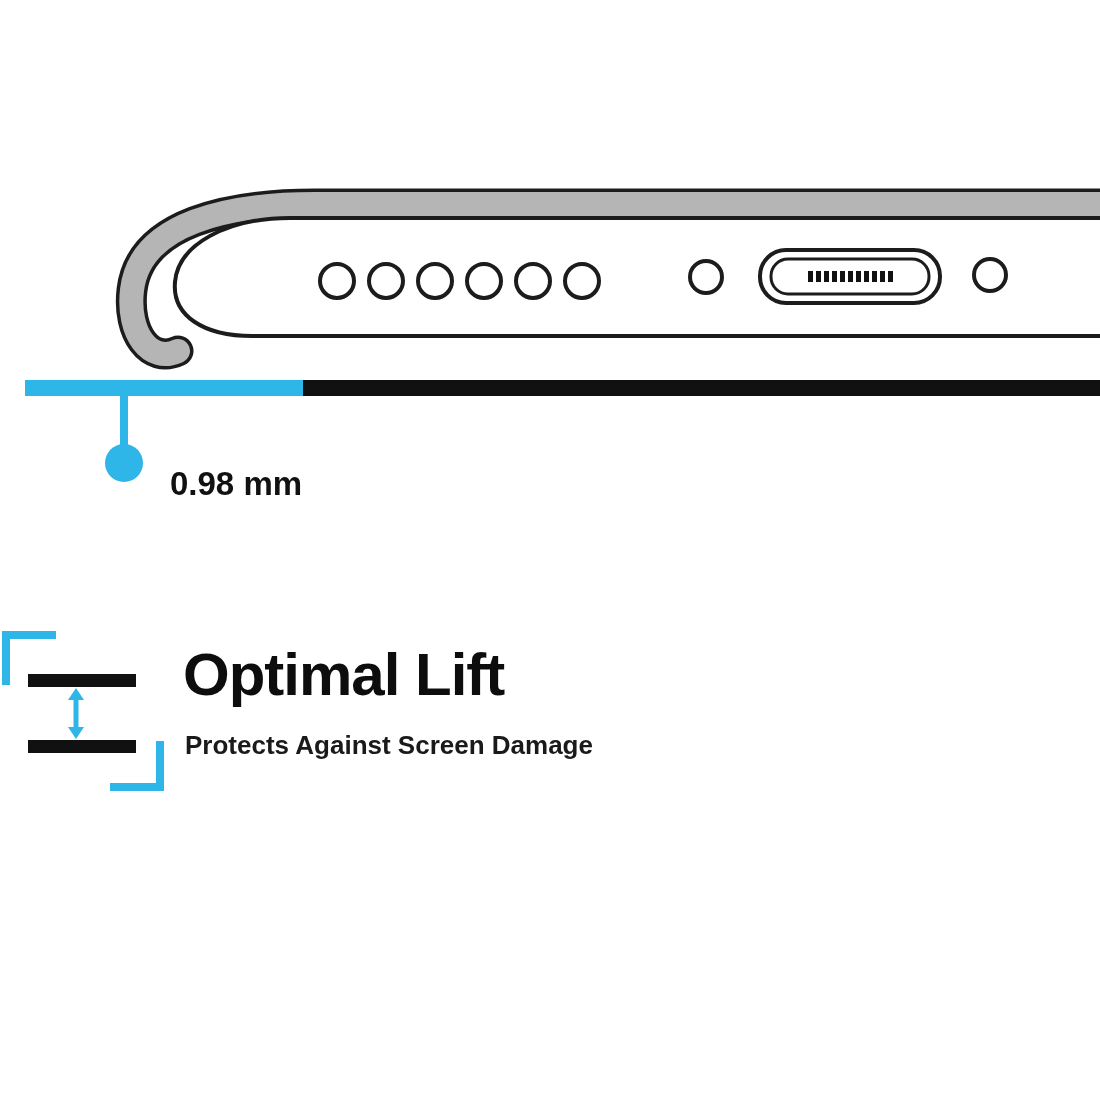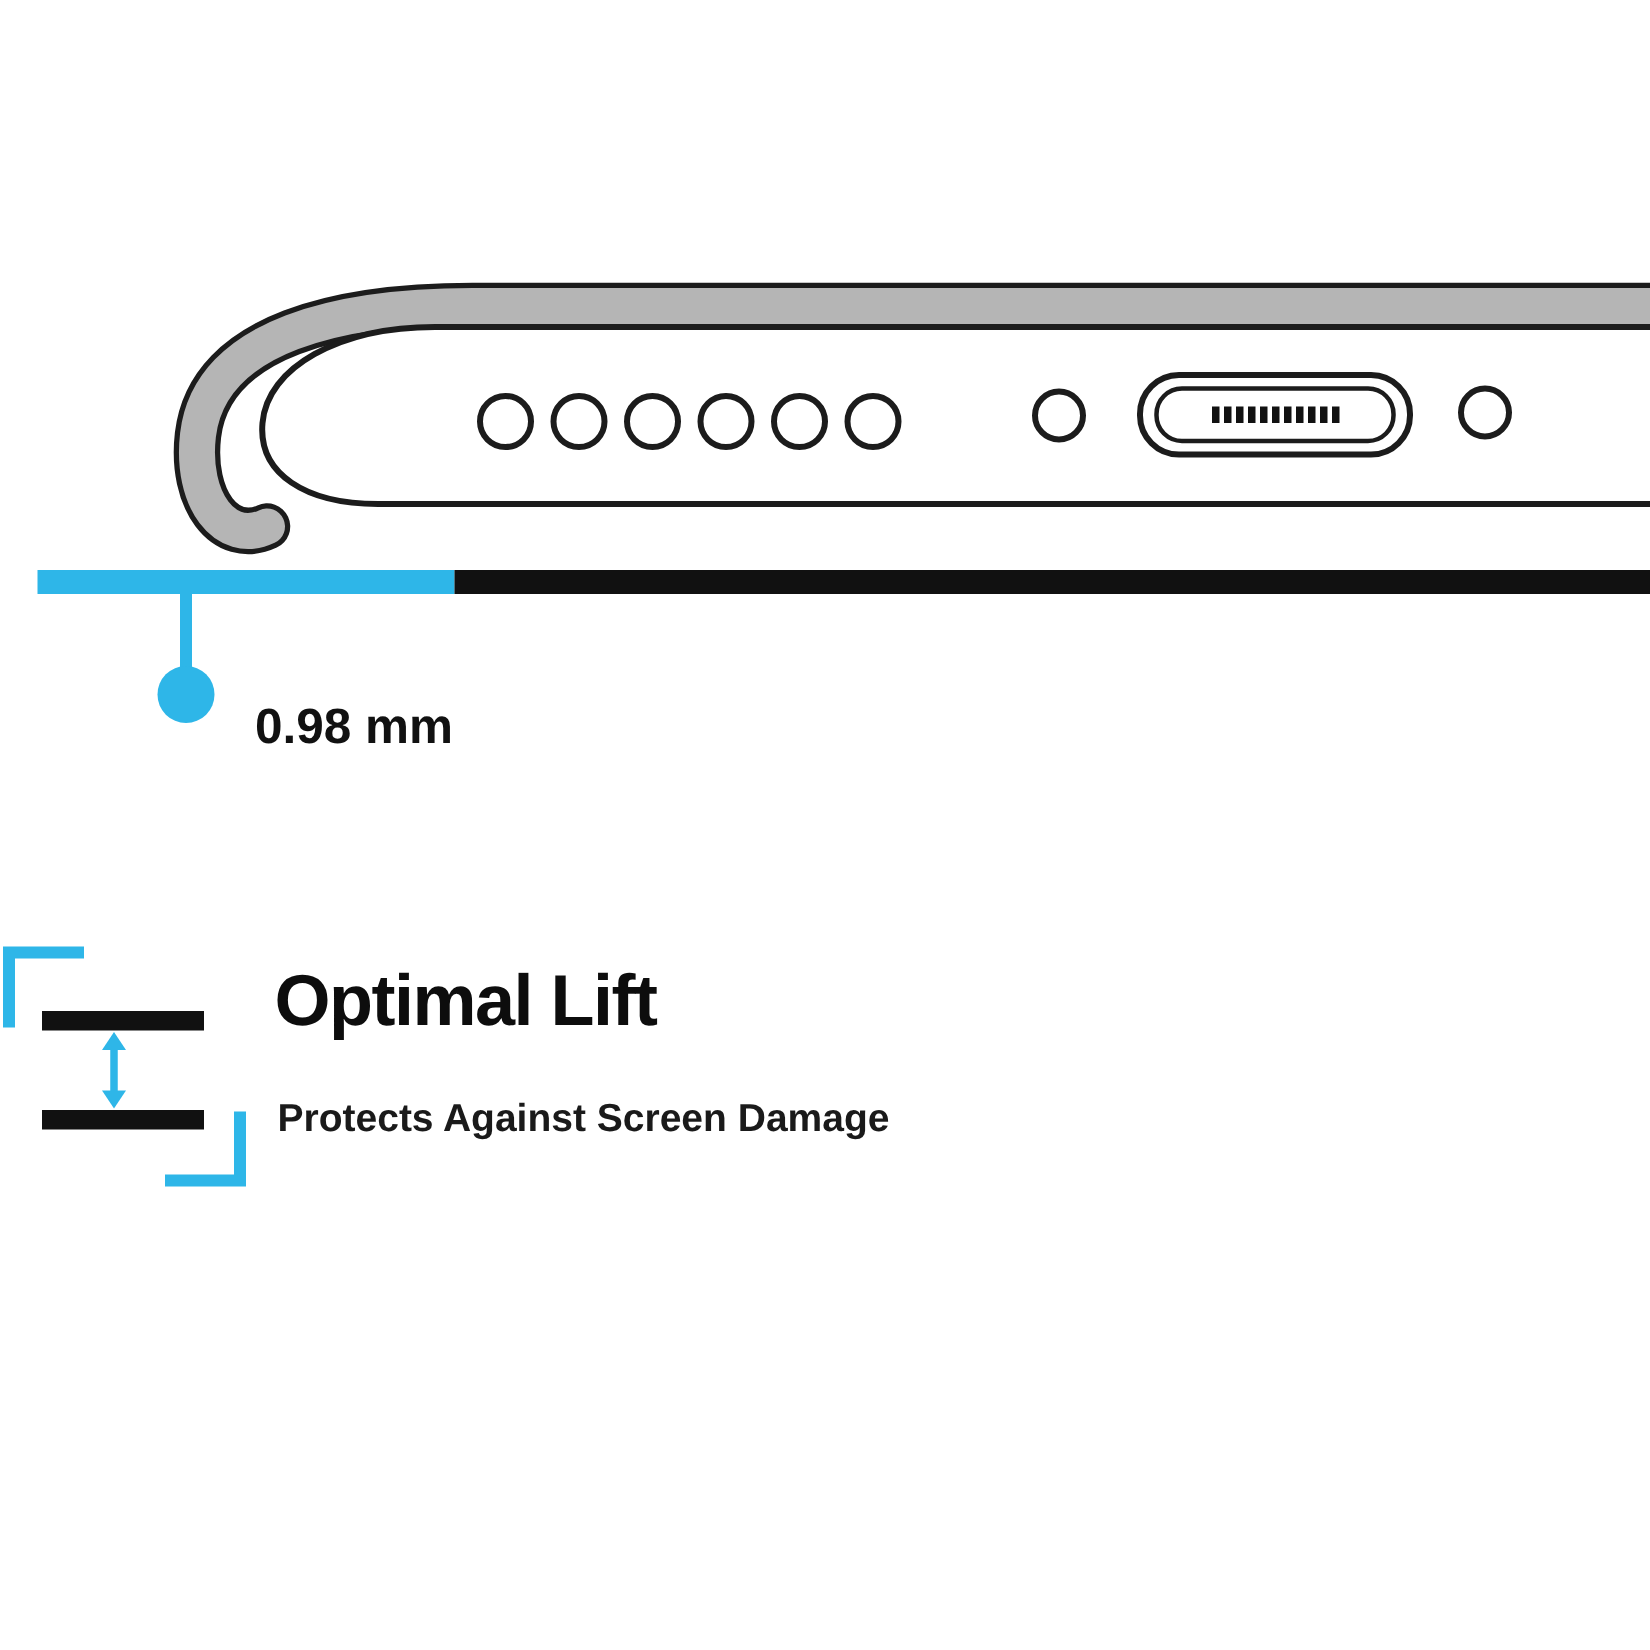--- a/index.html
+++ b/index.html
@@ -23,21 +23,21 @@
     font-size:33px;
     font-weight:bold;
     color:#111;
     letter-spacing:0px;
     margin-top:39px;
   }
   .lift-icon-svg{position:absolute;left:0px;top:623px;}
   .feature-title{
     position:absolute;
     left:183px;top:640px;
-    font-size:48px;
+    font-size:60px;
     font-weight:bold;
     color:#0d0d0d;
     letter-spacing:-1px;
   }
   .feature-subtitle{
     position:absolute;
     left:185px;top:730px;
     font-size:26px;
     font-weight:600;
     color:#1a1a1a;

